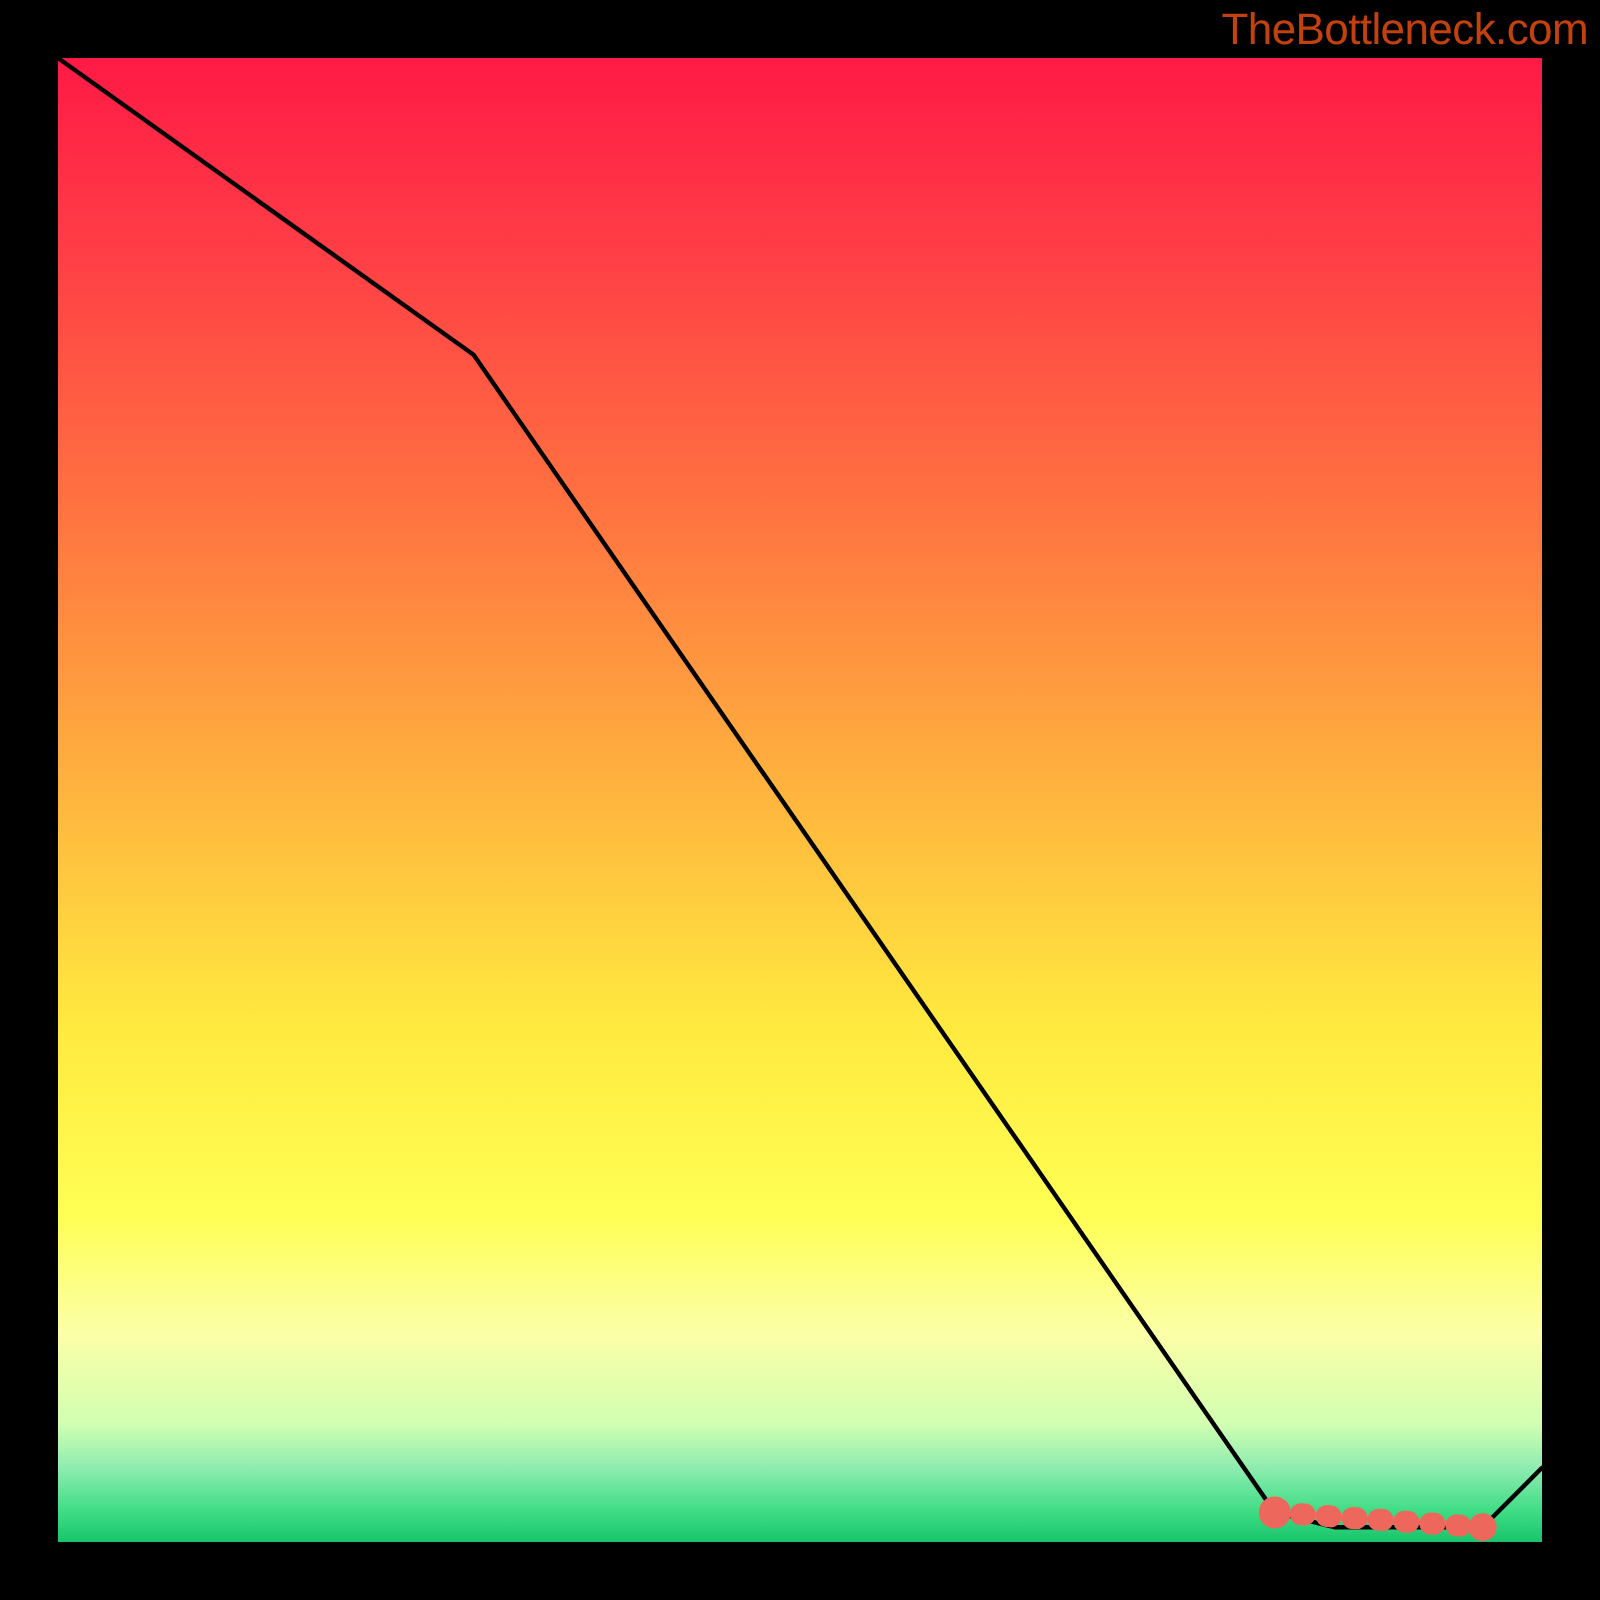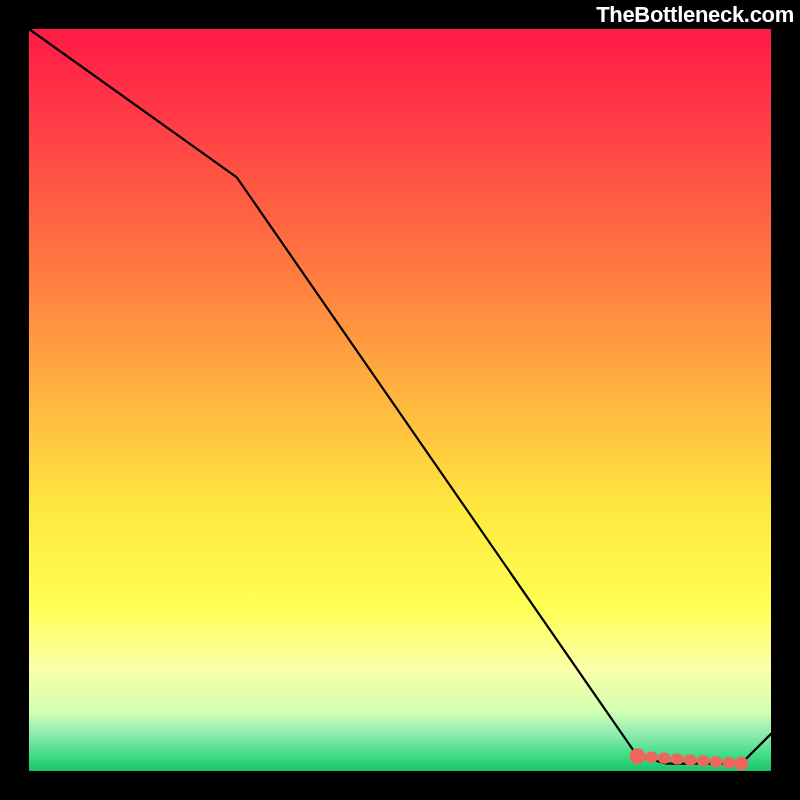--- a/index.html
+++ b/index.html
@@ -14,24 +14,24 @@
   .frame {
     position: relative;
     width: 800px;
     height: 800px;
     background: #000;
   }
   .watermark {
     position: absolute;
     top: 2px;
     right: 6px;
-    color: #ffffff;
+    color: #c2410c;
     font-size: 22px;
     letter-spacing: -0.3px;
-    font-weight: 700;
+    font-weight: 400;
   }
   .plot {
     position: absolute;
     left: 29px;
     top: 29px;
     width: 742px;
     height: 742px;
     
     background: linear-gradient(to bottom,
       #ff1a45 0%,

